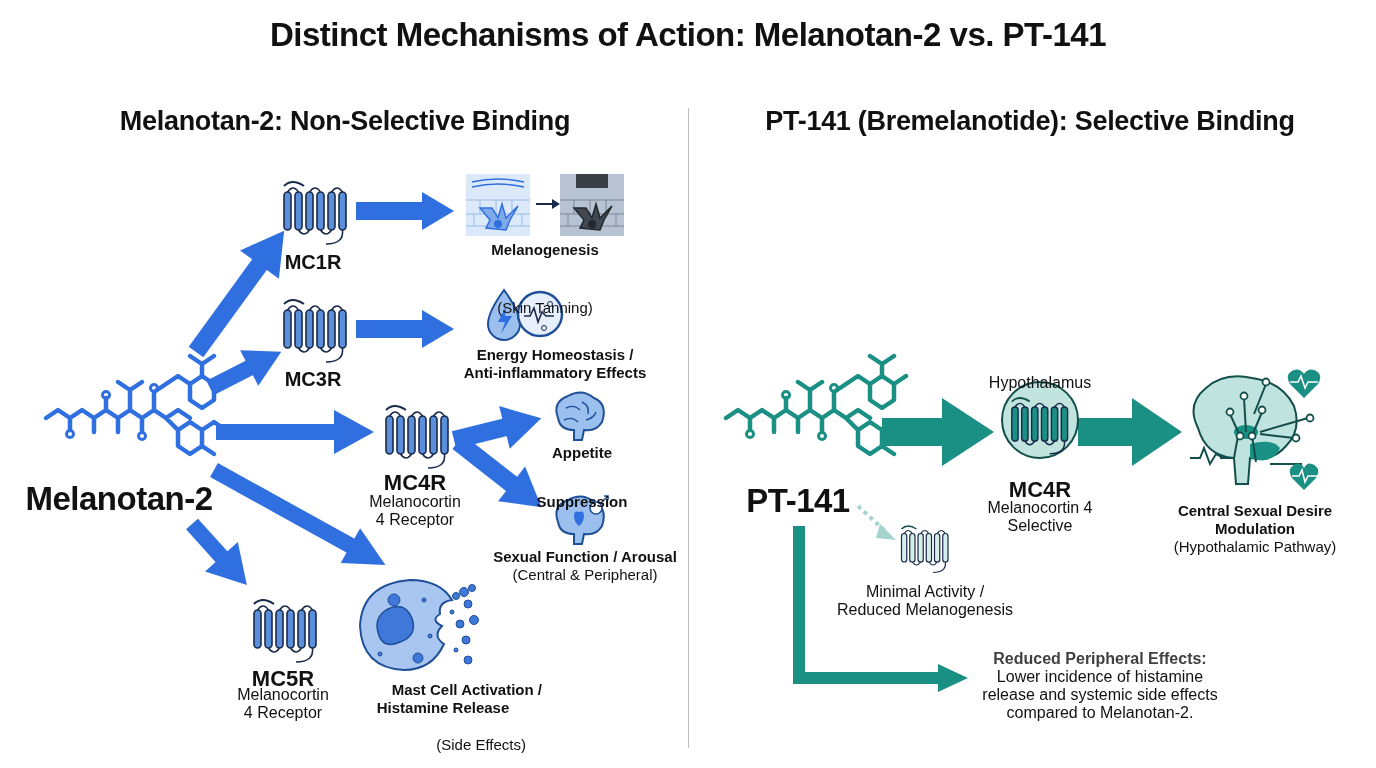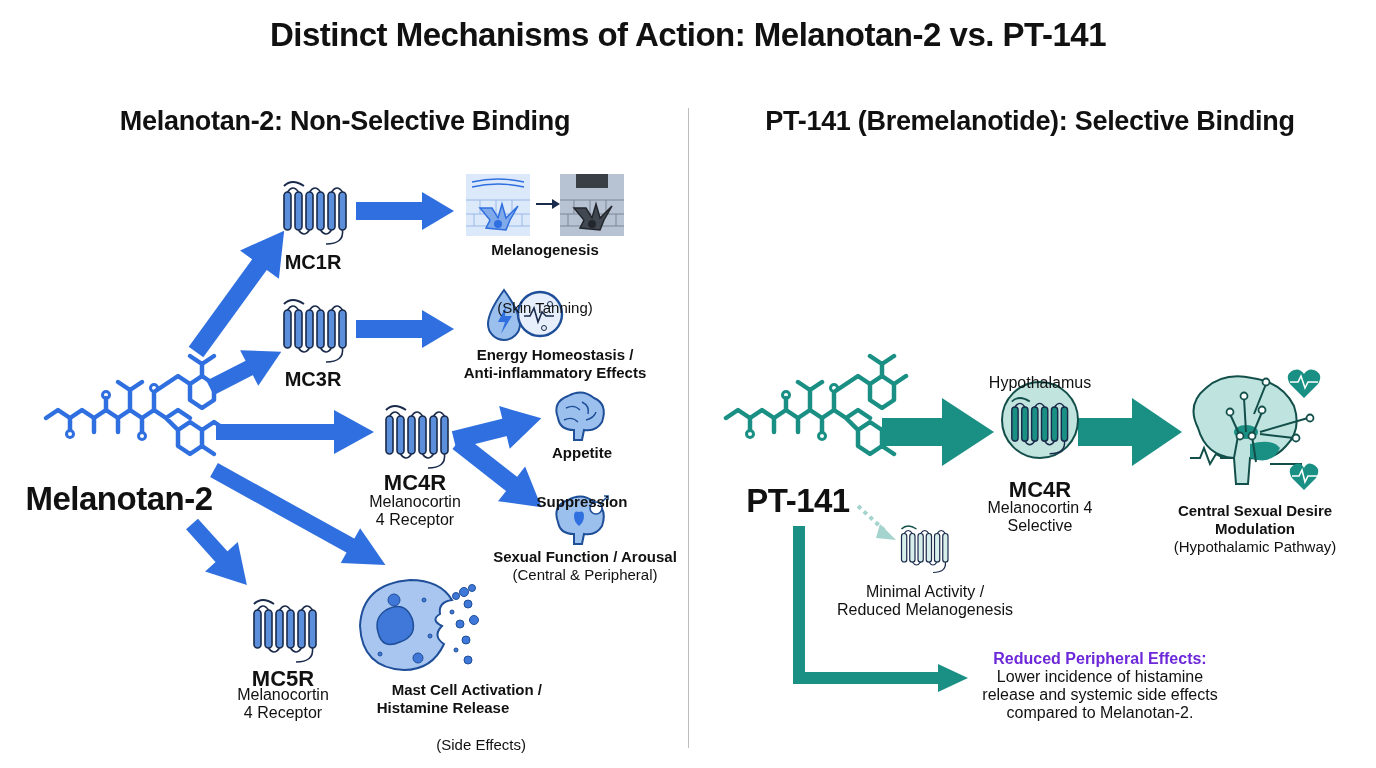--- a/index.html
+++ b/index.html
@@ -267,16 +267,16 @@
 <div class="abs lbl-b" style="left:738px;top:482px;width:120px;font-size:33px;letter-spacing:-0.5px;">PT-141</div>
 <div class="abs lbl t16" style="left:970px;top:374px;width:140px;">Hypothalamus</div>
 <div class="abs lbl-b" style="left:985px;top:477px;width:110px;font-size:22px;">MC4R</div>
 <div class="abs lbl t16" style="left:960px;top:499px;width:160px;">Melanocortin 4</div>
 <div class="abs lbl t16" style="left:960px;top:517px;width:160px;">Selective</div>
 <div class="abs lbl-b t15" style="left:1160px;top:502px;width:190px;">Central Sexual Desire</div>
 <div class="abs lbl-b t15" style="left:1160px;top:520px;width:190px;">Modulation</div>
 <div class="abs lbl t15" style="left:1155px;top:538px;width:200px;">(Hypothalamic Pathway)</div>
 <div class="abs lbl t16" style="left:820px;top:583px;width:210px;">Minimal Activity /</div>
 <div class="abs lbl t16" style="left:820px;top:601px;width:210px;">Reduced Melanogenesis</div>
-<div class="abs lbl-b t16" style="left:950px;top:650px;width:300px;color:#6d28d9;">Reduced Peripheral Effects:</div>
+<div class="abs lbl-b t16" style="left:950px;top:650px;width:300px;color:#404040;">Reduced Peripheral Effects:</div>
 <div class="abs lbl t16" style="left:950px;top:668px;width:300px;">Lower incidence of histamine</div>
 <div class="abs lbl t16" style="left:950px;top:686px;width:300px;">release and systemic side effects</div>
 <div class="abs lbl t16" style="left:950px;top:704px;width:300px;">compared to Melanotan-2.</div>
 
 </body></html>

